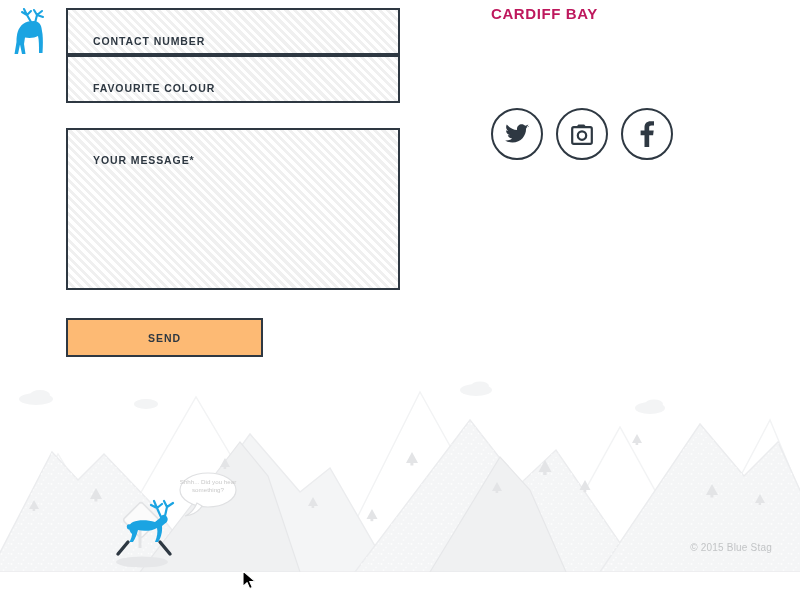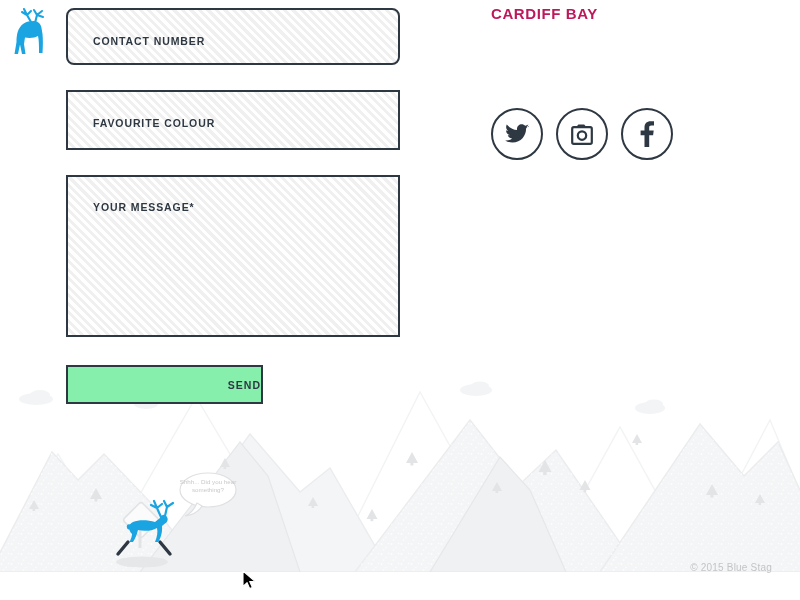--- a/index.html
+++ b/index.html
@@ -68,39 +68,39 @@
   .field .field-label {
     position: absolute;
     left: 25px;
     font-size: 10.5px;
     font-weight: bold;
     letter-spacing: 0.9px;
     color: #2e3842;
     white-space: nowrap;
   }
 
-  #field-contact { height: 57px; border-radius: 8px; }
+  #field-contact { height: 47px; }
   #field-contact .field-label { top: 25px; }
 
-  #field-colour { height: 60px; margin-top: 25px; }
+  #field-colour { height: 48px; }
   #field-colour .field-label { top: 25px; }
 
   #field-message { height: 162px; margin-top: 25px; }
   #field-message .field-label { top: 24px; }
 
   #send-button {
     box-sizing: border-box;
     margin-top: 28px;
     width: 197px;
     height: 39px;
     border: 2px solid #2e3842;
-    background: #86efac;
+    background: #fdba74;
     display: flex;
     align-items: center;
-    justify-content: flex-end;
+    justify-content: center;
     cursor: pointer;
     padding: 0;
   }
   #send-button .send-label {
     font-size: 10.5px;
     font-weight: bold;
     letter-spacing: 1px;
     color: #2e3842;
     font-family: "Liberation Sans", sans-serif;
   }
@@ -166,21 +166,21 @@
     font-size: 6.2px;
     line-height: 8px;
     color: #c9c9c9;
     font-family: "Liberation Sans", sans-serif;
   }
 
   
   #footer-copyright {
     position: absolute;
     right: 28px;
-    top: 562px;
+    top: 542px;
     font-size: 10px;
     color: #c2c4c6;
     letter-spacing: 0.2px;
     white-space: nowrap;
   }
 
   
   #cursor {
     position: absolute;
     left: 242px;

